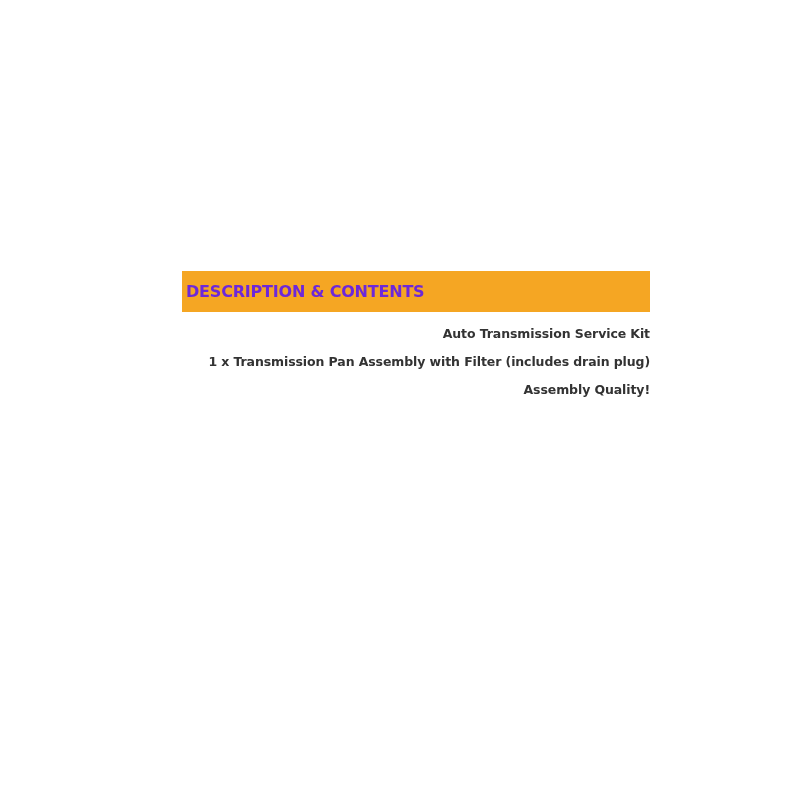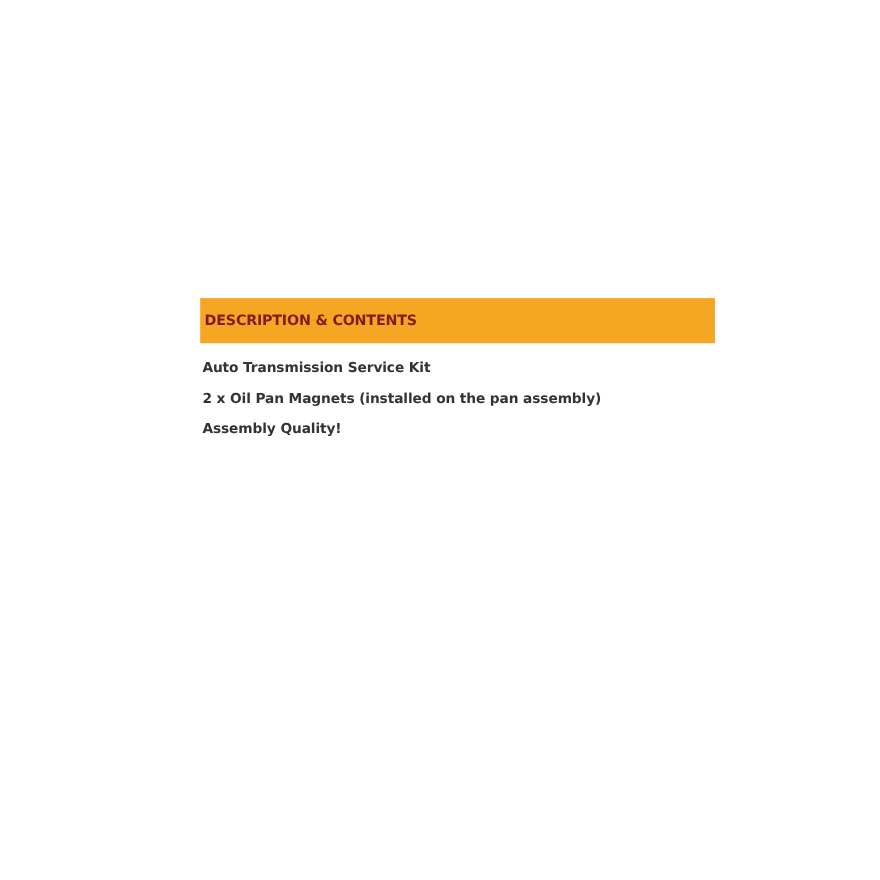--- a/index.html
+++ b/index.html
@@ -22,48 +22,49 @@
     }
     .banner {
       height: 41px;
       background: #F5A623;
       display: flex;
       align-items: center;
       padding-left: 4px;
       box-sizing: border-box;
     }
     .banner-title {
-      color: #7f1d1d;
+      color: #6d28d9;
       font-weight: bold;
-      font-size: 13px;
+      font-size: 16px;
       letter-spacing: -0.2px;
       white-space: nowrap;
     }
     .items {
       list-style: none;
       margin: 0;
       padding: 0;
       padding-left: 2px;
       padding-top: 8px;
     }
     .item {
       height: 28px;
       line-height: 28px;
       font-size: 12.5px;
       font-weight: bold;
       color: #333333;
       white-space: nowrap;
       letter-spacing: -0.1px;
+      text-align: right;
     }
   </style>
 </head>
 <body>
 
 <div class="section">
   <div class="banner">
     <span class="banner-title">DESCRIPTION &amp; CONTENTS</span>
   </div>
   <ul class="items">
     <li class="item">Auto Transmission Service Kit</li>
-    <li class="item">2 x Oil Pan Magnets (installed on the pan assembly)</li>
+    <li class="item">1 x Transmission Pan Assembly with Filter (includes drain plug)</li>
     <li class="item">Assembly Quality!</li>
   </ul>
 </div>
 
 </body></html>

